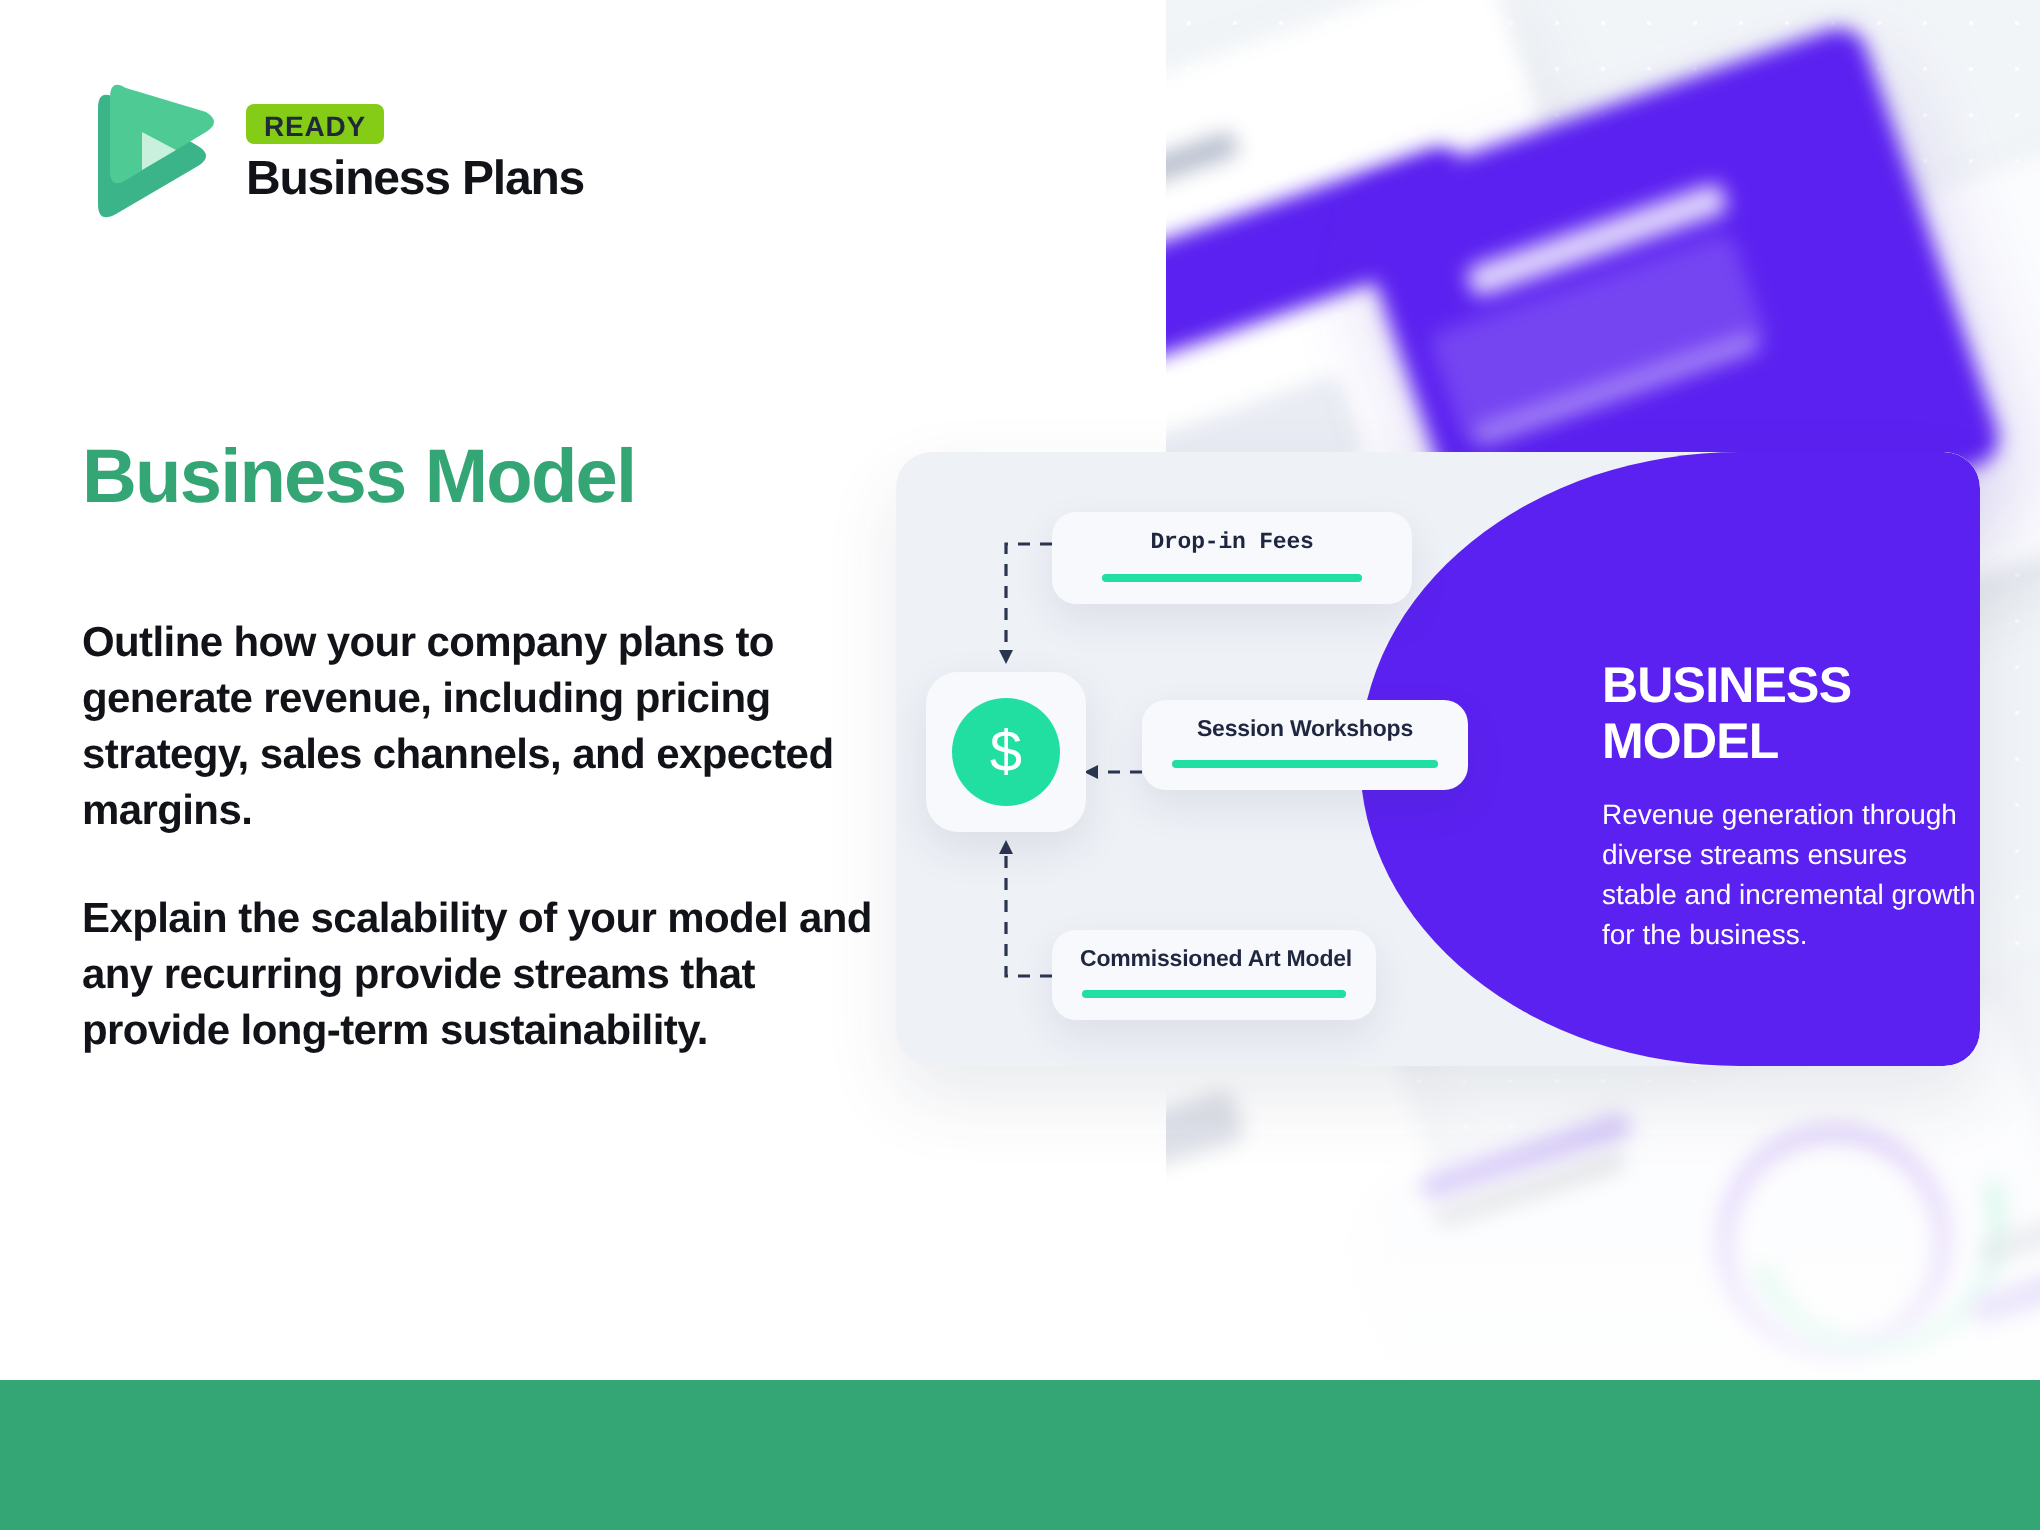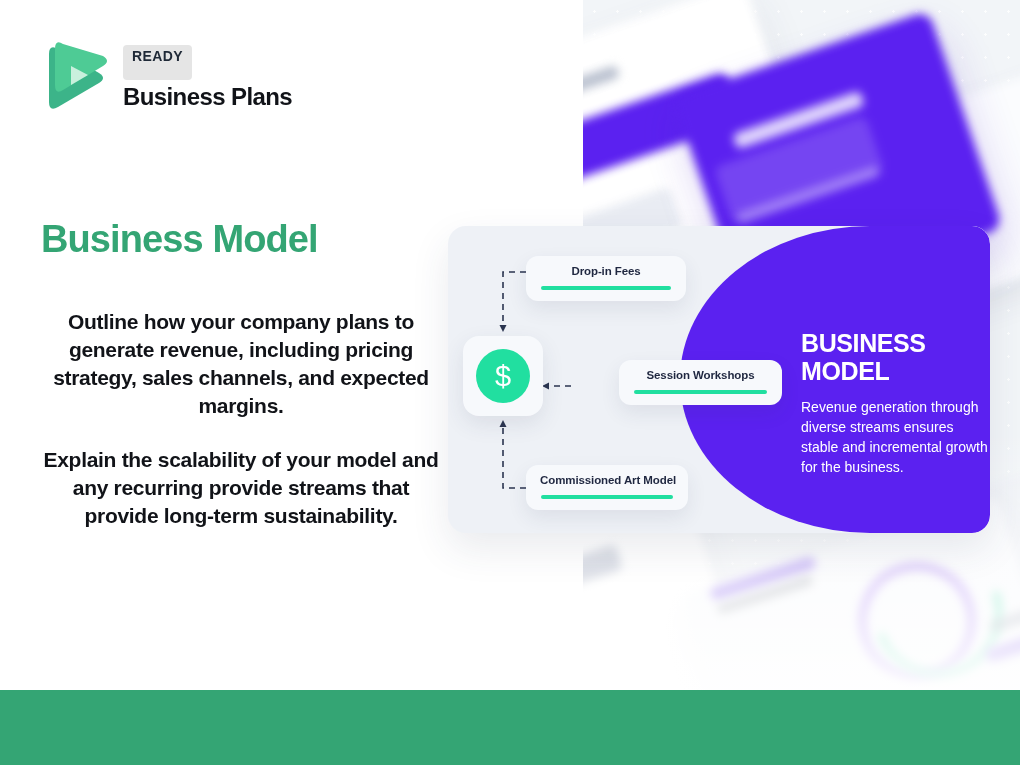--- a/index.html
+++ b/index.html
@@ -60,38 +60,38 @@
     position:absolute; left:583px; top:430px; width:437px; height:260px;
     background:linear-gradient(180deg, rgba(255,255,255,0) 0%, rgba(255,255,255,.55) 45%, rgba(255,255,255,.9) 100%);
     pointer-events:none;
   }
 
   
   #logo-block { position:absolute; left:41px; top:38px; display:flex; align-items:center; }
   #logo-mark { width:66px; height:80px; position:relative; flex:none; }
   #logo-text-group { margin-left:16px; }
   #ready-badge {
-    display:inline-block; background:#e5e5e5; color:#1f2937;
+    display:inline-block; background:#84cc16; color:#1f2937;
     font-size:14px; font-weight:700; letter-spacing:.4px;
-    padding:3px 9px 16px; border-radius:4px;
+    padding:3px 9px 1px; border-radius:4px;
   }
   #brand-name {
     font-size:24px; font-weight:800; color:#111318;
     letter-spacing:-.6px; margin-top:4px; line-height:1.1;
   }
 
   #page-title {
     position:absolute; left:41px; top:218px;
     font-size:38px; font-weight:800; color:#34a574;
     letter-spacing:-.9px;
   }
   .body-para {
     position:absolute; left:41px; width:400px;
     font-size:21px; font-weight:700; color:#111318;
-    line-height:1.33; letter-spacing:-.3px;text-align:center;
+    line-height:1.33; letter-spacing:-.3px;
   }
   #para-1 { top:308px; }
   #para-2 { top:446px; }
 
   
   #diagram-card {
     position:absolute; left:448px; top:226px; width:542px; height:307px;
     background:#eef1f6; border-radius:18px; overflow:hidden;
     box-shadow:0 16px 38px rgba(45,55,90,.10);
   }
@@ -126,23 +126,23 @@
   }
   #money-circle svg { display:block; }
 
   .node-card {
     position:absolute; background:#f7f9fc; border-radius:12px;
     box-shadow:0 8px 20px rgba(45,55,90,.09);
     padding:9px 14px 11px; text-align:center;
   }
   .node-label { font-size:11.5px; font-weight:800; color:#1f2740; letter-spacing:-.1px; white-space:nowrap; }
   .node-bar { height:4px; border-radius:3px; background:#21dfa0; margin-top:9px; }
-  #node-0 { left:78px; top:30px; width:160px; }
+  #node-0 { left:78px; top:30px; width:180px;font-family:Liberation Mono, monospace; }
   #node-0 .node-bar { width:130px; margin-left:auto; margin-right:auto; }
-  #node-1 { left:123px; top:134px; width:163px;margin-left:48px; }
+  #node-1 { left:123px; top:124px; width:163px; }
   #node-1 .node-bar { width:133px; margin-left:auto; margin-right:auto; }
   #node-2 { left:78px; top:239px; width:162px; }
   #node-2 .node-bar { width:132px; margin-left:auto; margin-right:auto; }
 
   
   #bottom-bar { position:absolute; left:0; top:690px; width:1020px; height:75px; background:#34a574; }
 </style>
 </head>
 <body>
 

